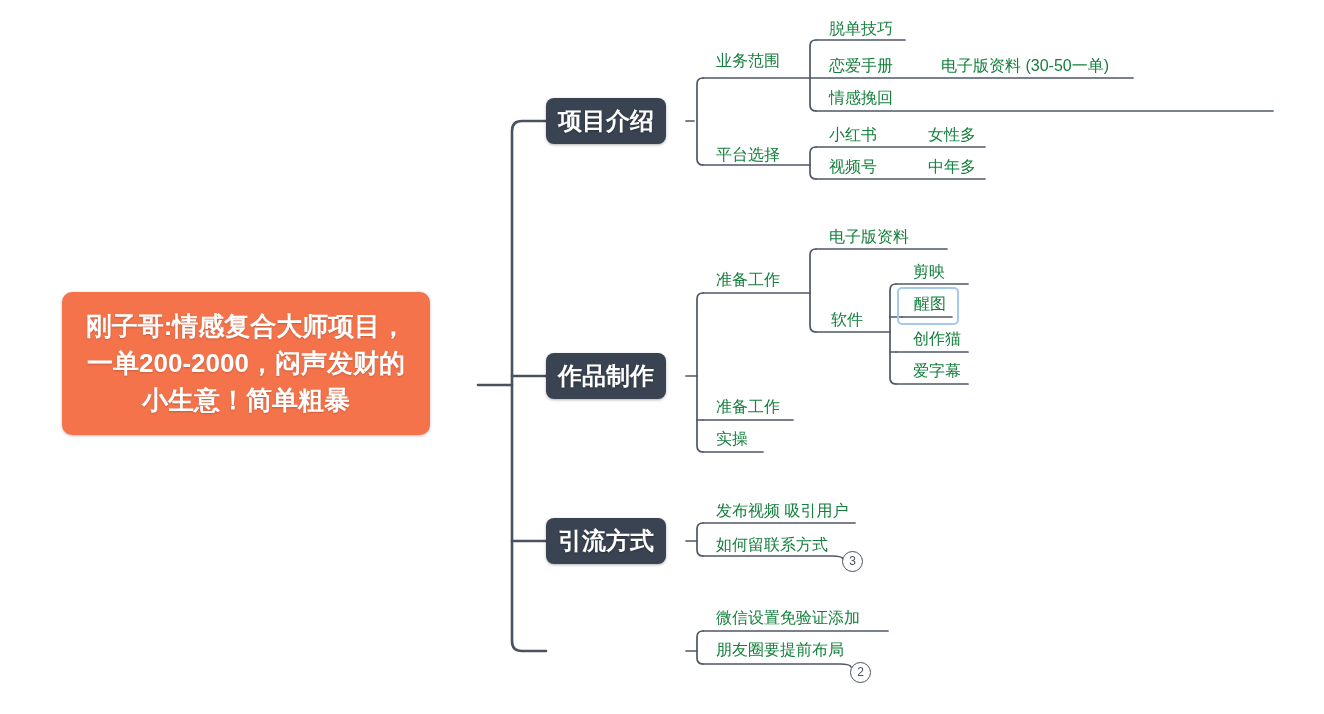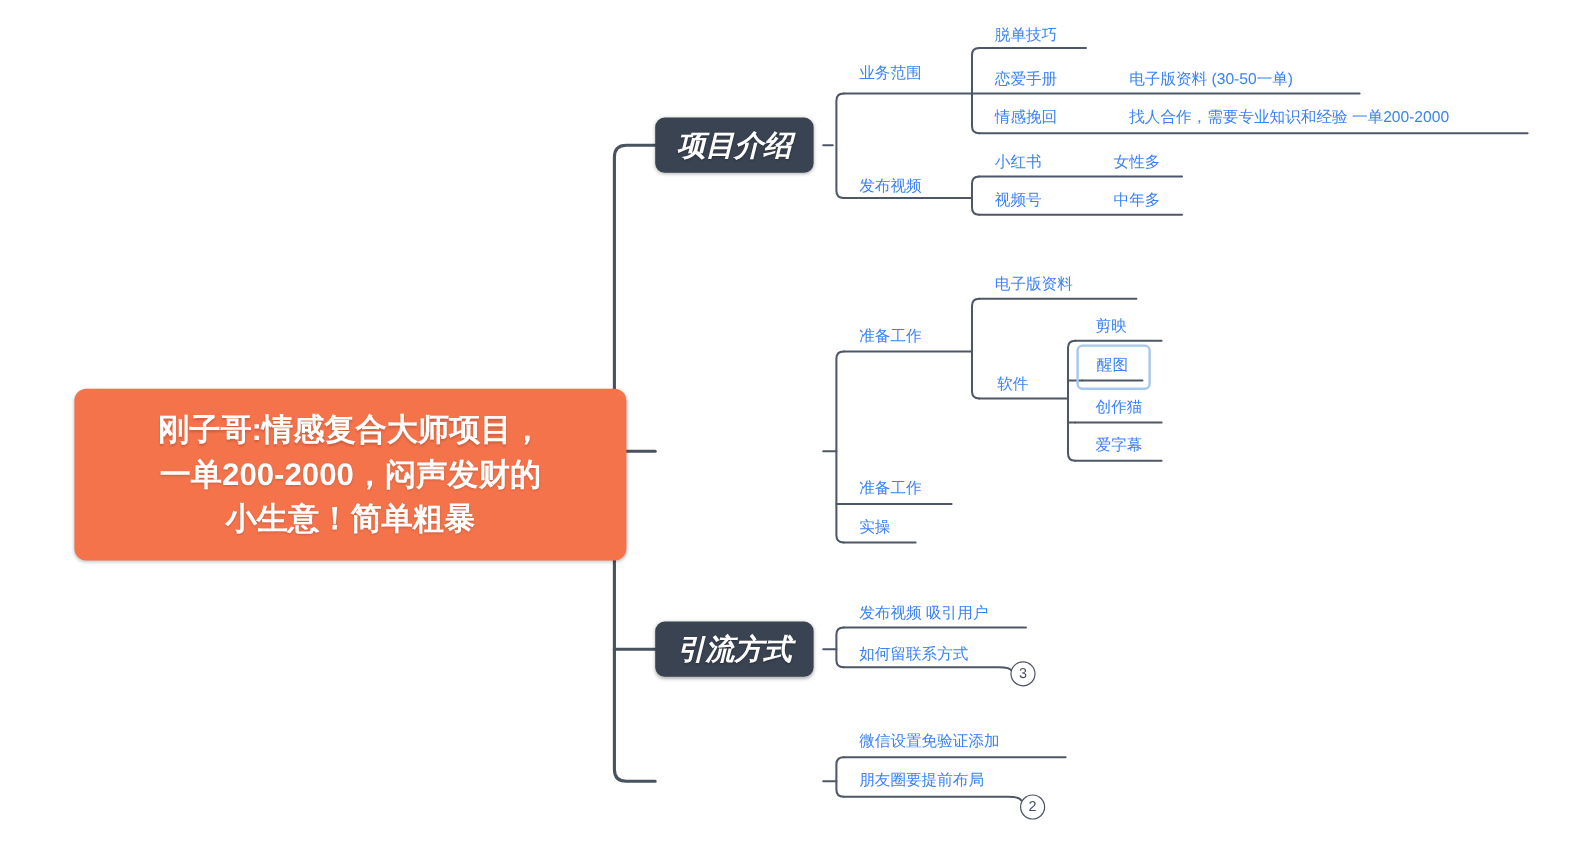--- a/index.html
+++ b/index.html
@@ -2,39 +2,38 @@
 <html><head>
 <meta charset="utf-8">
 <style>
   html,body{margin:0;padding:0;background:#ffffff;}
   #canvas{
     position:relative;width:1324px;height:714px;overflow:hidden;
     font-family:"Liberation Sans","DejaVu Sans",sans-serif;background:#ffffff;
   }
   svg.wires{position:absolute;left:0;top:0;z-index:0;}
   .root-node{
-    position:absolute;left:62px;top:324px;width:460px;height:143px;
+    position:absolute;left:62px;top:292px;width:368px;height:143px;
     background:#F4734B;border-radius:10px;z-index:2;
     display:flex;flex-direction:column;justify-content:center;align-items:center;
     color:#ffffff;font-weight:bold;font-size:26px;line-height:37px;text-align:center;
     text-shadow:0 1px 2px rgba(0,0,0,.18);
     box-shadow:0 1px 3px rgba(0,0,0,.25);
   }
   .branch-node{
-    position:absolute;left:546px;width:132px;height:46px;
+    position:absolute;left:546px;width:120px;height:46px;
     background:#3A4351;border-radius:8px;z-index:2;
     display:flex;justify-content:center;align-items:center;
     color:#ffffff;font-weight:bold;font-size:24px;
     text-shadow:0 1px 2px rgba(0,0,0,.3);
     box-shadow:0 1px 3px rgba(0,0,0,.3);
-    font-style:italic;
   }
   .lbl{
     position:absolute;z-index:3;white-space:nowrap;
-    font-size:13px;line-height:17px;color:#3b82f6;
+    font-size:16px;line-height:17px;color:#15803d;
   }
   .selection-box{
     position:absolute;left:897px;top:287px;width:62px;height:38px;
     border:2px solid #A6C8EC;border-radius:5px;z-index:1;box-sizing:border-box;
   }
   .badge{
     position:absolute;width:21px;height:21px;box-sizing:border-box;z-index:3;
     border:1.5px solid #4A5262;border-radius:50%;background:#ffffff;
     color:#4A5262;font-size:12px;line-height:18px;text-align:center;
   }
@@ -93,29 +92,29 @@
     </g>
   </svg>
 
   <div class="root-node">
     <div>刚子哥:情感复合大师项目，</div>
     <div>一单200-2000，闷声发财的</div>
     <div>小生意！简单粗暴</div>
   </div>
 
   <div class="branch-node" style="top:98px">项目介绍</div>
+  <div class="branch-node" style="top:353px">作品制作</div>
   <div class="branch-node" style="top:518px">引流方式</div>
 
   <div class="lbl" style="left:716px;top:52px">业务范围</div>
   <div class="lbl" style="left:829px;top:20px">脱单技巧</div>
   <div class="lbl" style="left:829px;top:57px">恋爱手册</div>
   <div class="lbl" style="left:941px;top:57px">电子版资料 (30-50一单)</div>
   <div class="lbl" style="left:829px;top:89px">情感挽回</div>
-  <div class="lbl" style="left:941px;top:89px">找人合作，需要专业知识和经验 一单200-2000</div>
-  <div class="lbl" style="left:716px;top:146px">发布视频</div>
+  <div class="lbl" style="left:716px;top:146px">平台选择</div>
   <div class="lbl" style="left:829px;top:126px">小红书</div>
   <div class="lbl" style="left:928px;top:126px">女性多</div>
   <div class="lbl" style="left:829px;top:158px">视频号</div>
   <div class="lbl" style="left:928px;top:158px">中年多</div>
 
   <div class="lbl" style="left:716px;top:271px">准备工作</div>
   <div class="lbl" style="left:829px;top:228px">电子版资料</div>
   <div class="lbl" style="left:831px;top:311px">软件</div>
   <div class="lbl" style="left:913px;top:263px">剪映</div>
   <div class="selection-box"></div>

